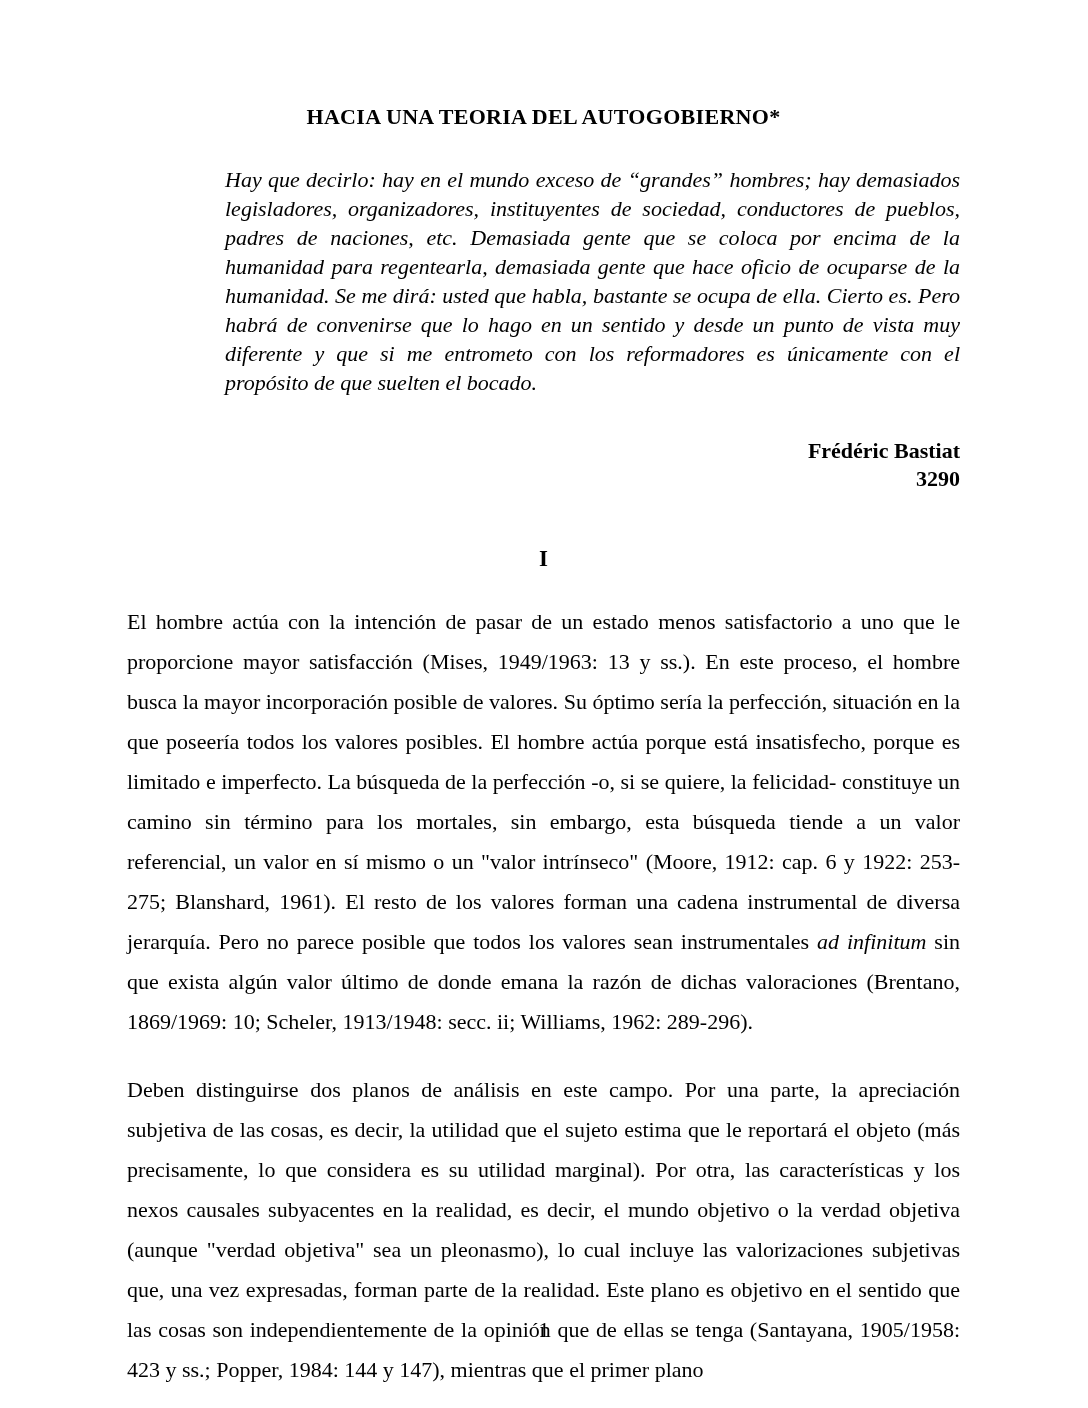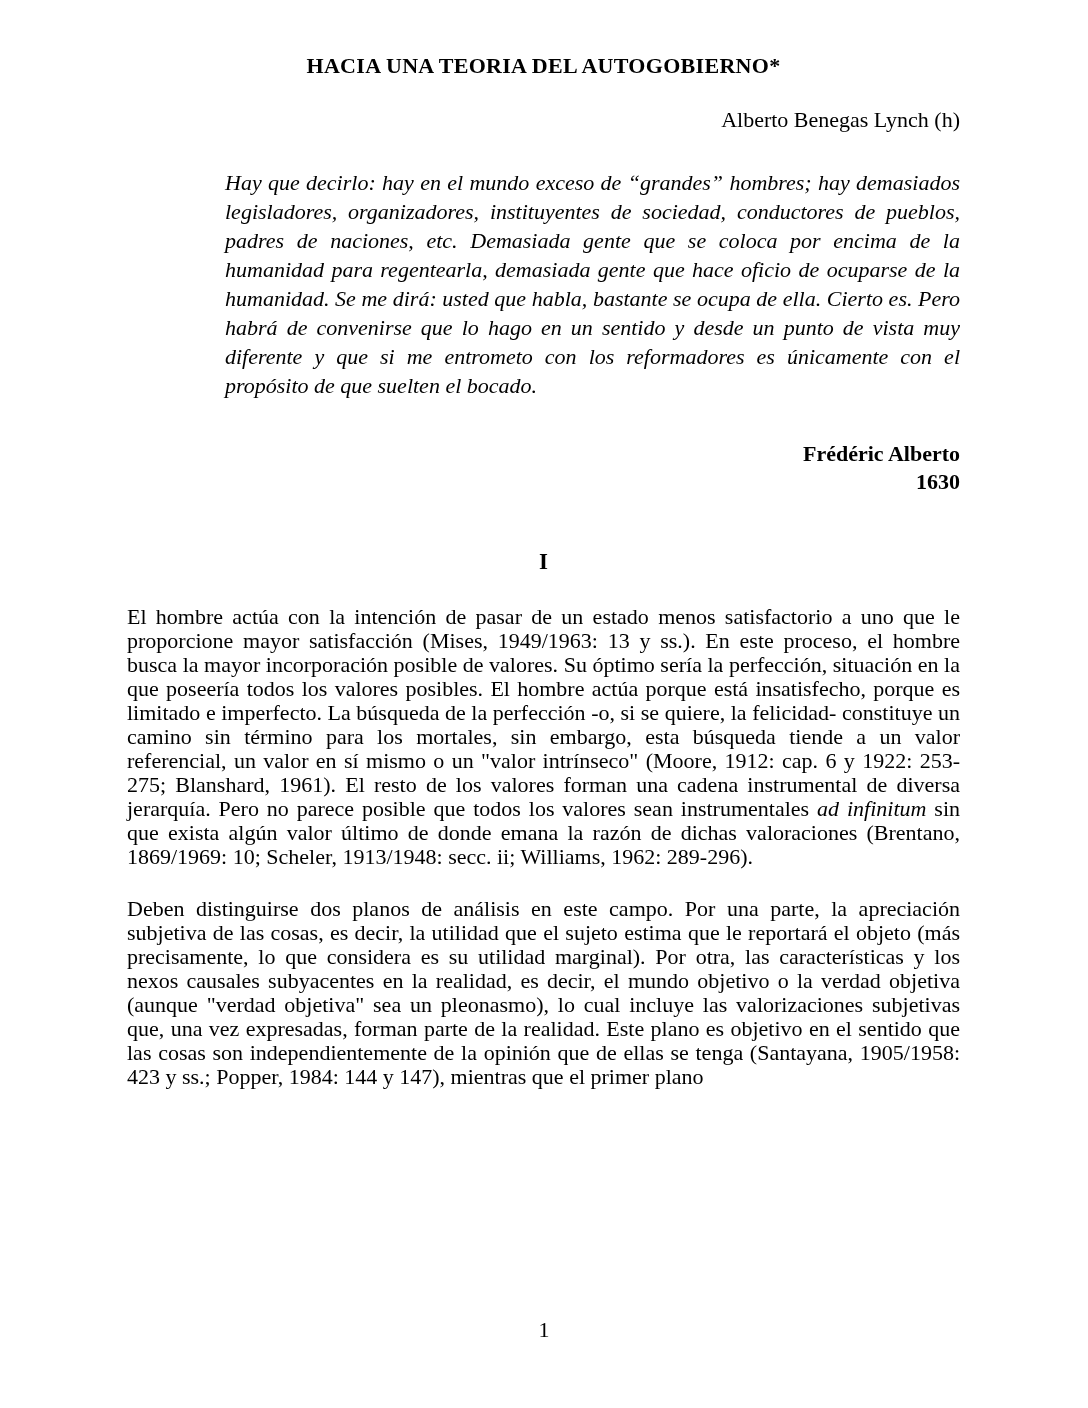--- a/index.html
+++ b/index.html
@@ -13,21 +13,21 @@
     color: #000000;
     font-family: "Liberation Serif", "DejaVu Serif", serif;
     position: relative;
     overflow: hidden;
   }
   .page {
     position: relative;
     width: 1088px;
     height: 1408px;
     box-sizing: border-box;
-    padding-top: 52px;
+    padding-top: 103px;
   }
   .title {
     margin: 0 128px 0 127px;
     font-size: 22px;
     font-weight: bold;
     text-align: center;
     line-height: 28px;
     letter-spacing: 0.3px;
   }
   .author {
@@ -53,21 +53,21 @@
   .section-heading {
     margin: 52px 128px 0 127px;
     font-size: 23px;
     font-weight: bold;
     text-align: center;
     line-height: 28px;
   }
   .body-text {
     margin: 0 128px 0 127px;
     font-size: 22px;
-    line-height: 24px;
+    line-height: 40px;
     text-align: justify;
   }
   .body-text p {
     margin: 0;
   }
   .body-text p.first {
     margin-top: 29px;
   }
   .body-text p + p {
     margin-top: 28px;
@@ -83,27 +83,26 @@
   }
   .italic-run { font-style: italic; }
 </style>
 </head>
 <body>
 
 <div class="page">
 
   <h1 class="title">HACIA UNA TEORIA DEL AUTOGOBIERNO*</h1>
 
-  <div class="author">Alberto Benegas Lynch (h)</div>
 
   <div class="epigraph">Hay que decirlo: hay en el mundo exceso de “grandes” hombres; hay demasiados legisladores, organizadores, instituyentes de sociedad, conductores de pueblos, padres de naciones, etc. Demasiada gente que se coloca por encima de la humanidad para regentearla, demasiada gente que hace oficio de ocuparse de la humanidad. Se me dirá: usted que habla, bastante se ocupa de ella. Cierto es. Pero habrá de convenirse que lo hago en un sentido y desde un punto de vista muy diferente y que si me entrometo con los reformadores es únicamente con el propósito de que suelten el bocado.</div>
 
   <div class="attribution">
-    <div>Frédéric Alberto</div>
-    <div>1630</div>
+    <div>Frédéric Bastiat</div>
+    <div>3290</div>
   </div>
 
   <div class="section-heading">I</div>
 
   <div class="body-text">
     <p class="first"><span>El hombre actúa con la intención de pasar de un estado menos satisfactorio a uno que le proporcione mayor satisfacción (Mises, 1949/1963: 13 y ss.). En este proceso, el hombre busca la mayor incorporación posible de valores. Su óptimo sería la perfección, situación en la que poseería todos los valores posibles. El hombre actúa porque está insatisfecho, porque es limitado e imperfecto. La búsqueda de la perfección -o, si se quiere, la felicidad- constituye un camino sin término para los mortales, sin embargo, esta búsqueda tiende a un valor referencial, un valor en sí mismo o un "valor intrínseco" (Moore, 1912: cap. 6 y 1922: 253-275; Blanshard, 1961). El resto de los valores forman una cadena instrumental de diversa jerarquía. Pero no parece posible que todos los valores sean instrumentales </span><span class="italic-run">ad infinitum</span><span> sin que exista algún valor último de donde emana la razón de dichas valoraciones (Brentano, 1869/1969: 10; Scheler, 1913/1948: secc. ii; Williams, 1962: 289-296).</span></p>
     <p><span>Deben distinguirse dos planos de análisis en este campo. Por una parte, la apreciación subjetiva de las cosas, es decir, la utilidad que el sujeto estima que le reportará el objeto (más precisamente, lo que considera es su utilidad marginal). Por otra, las características y los nexos causales subyacentes en la realidad, es decir, el mundo objetivo o la verdad objetiva (aunque "verdad objetiva" sea un pleonasmo), lo cual incluye las valorizaciones subjetivas que, una vez expresadas, forman parte de la realidad. Este plano es objetivo en el sentido que las cosas son independientemente de la opinión que de ellas se tenga (Santayana, 1905/1958: 423 y ss.; Popper, 1984: 144 y 147), mientras que el primer plano</span></p>
   </div>
 
   <div class="page-number">1</div>

